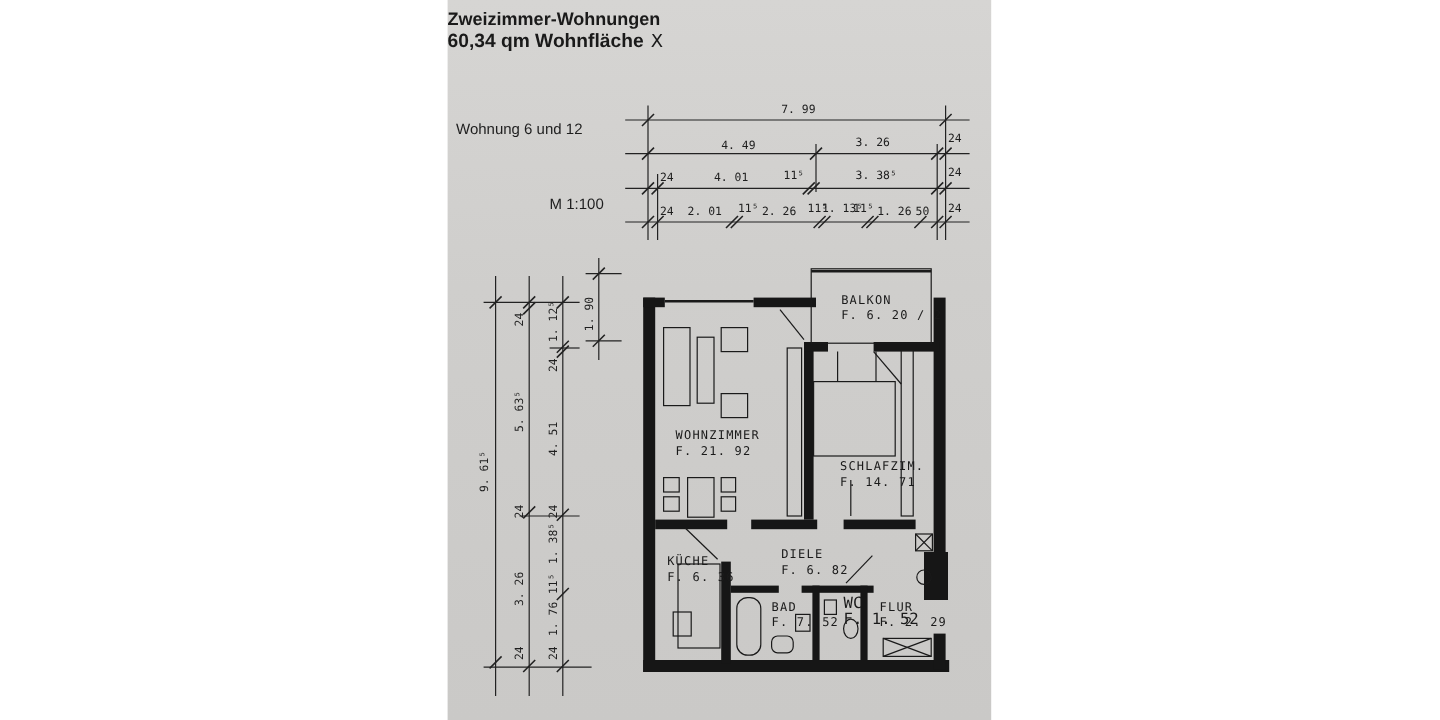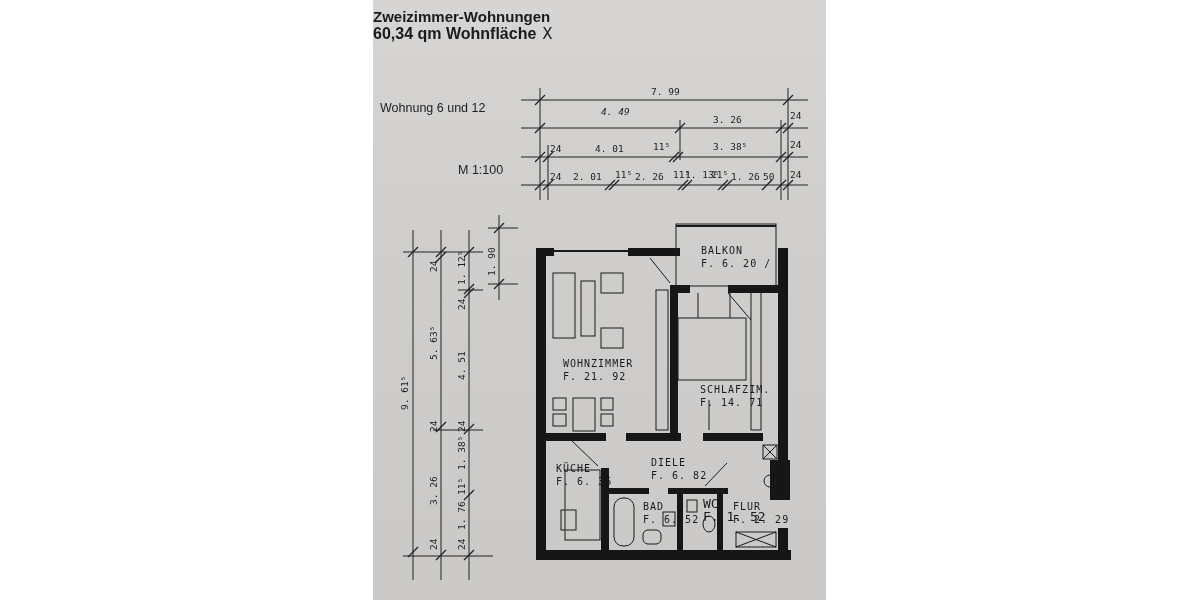--- a/index.html
+++ b/index.html
@@ -156,21 +156,21 @@
       <circle cx="397" cy="481" r="6"></circle>
 
       <rect x="363" y="532" width="40" height="15"></rect>
       <line x1="363" y1="532" x2="403" y2="547"></line>
         <line x1="403" y1="532" x2="363" y2="547"></line>
       <line x1="332" y1="486" x2="354" y2="463"></line>
     </g>
   </svg>
 
   <div class="dim" style="left:278px;top:86px;">7. 99</div>
-  <div class="dim" style="left:228px;top:106px;font-style:italic;">4. 49</div>
+  <div class="dim" style="left:228px;top:116px;">4. 49</div>
   <div class="dim" style="left:340px;top:114px;">3. 26</div>
   <div class="dim" style="left:417px;top:110px;">24</div>
   <div class="dim" style="left:177px;top:143px;">24</div>
   <div class="dim" style="left:222px;top:143px;">4. 01</div>
   <div class="dim" style="left:280px;top:141px;">11⁵</div>
   <div class="dim" style="left:340px;top:141px;">3. 38⁵</div>
   <div class="dim" style="left:417px;top:139px;">24</div>
   <div class="dim" style="left:177px;top:171px;">24</div>
   <div class="dim" style="left:200px;top:171px;">2. 01</div>
   <div class="dim" style="left:242px;top:169px;">11⁵</div>
@@ -213,21 +213,21 @@
   <div class="room" style="left:278px;top:456px;">
     <div>DIELE</div>
     <div>F.  6. 82</div>
   </div>
   <div class="room" style="left:183px;top:462px;">
     <div>KÜCHE</div>
     <div>F.  6. 36</div>
   </div>
   <div class="room" style="left:270px;top:500px;">
     <div>BAD</div>
-    <div>F.  6. 52</div>
+    <div>F.  7. 52</div>
   </div>
   <div class="room" style="left:330px;top:497px;font-size:13px;letter-spacing:0;">
     <div>WC</div>
     <div>F. 1. 52</div>
   </div>
   <div class="room" style="left:360px;top:500px;">
     <div>FLUR</div>
     <div>F.  2. 29</div>
   </div>
 </div>

